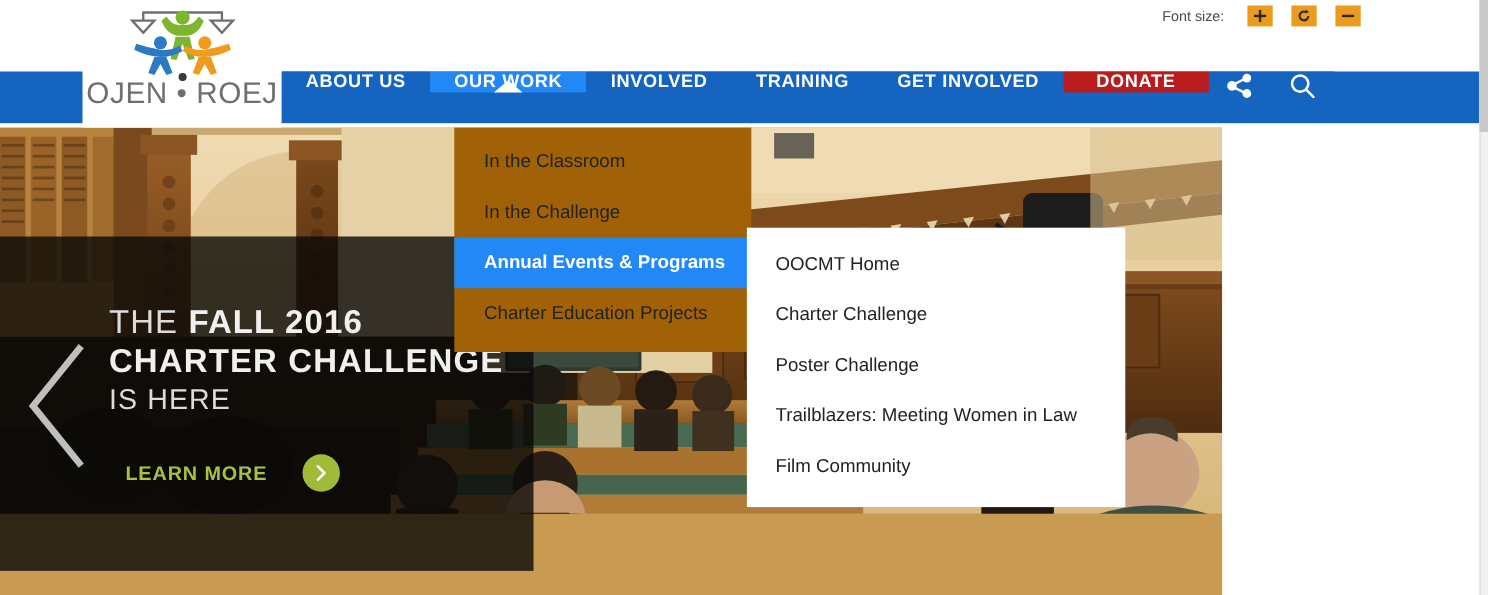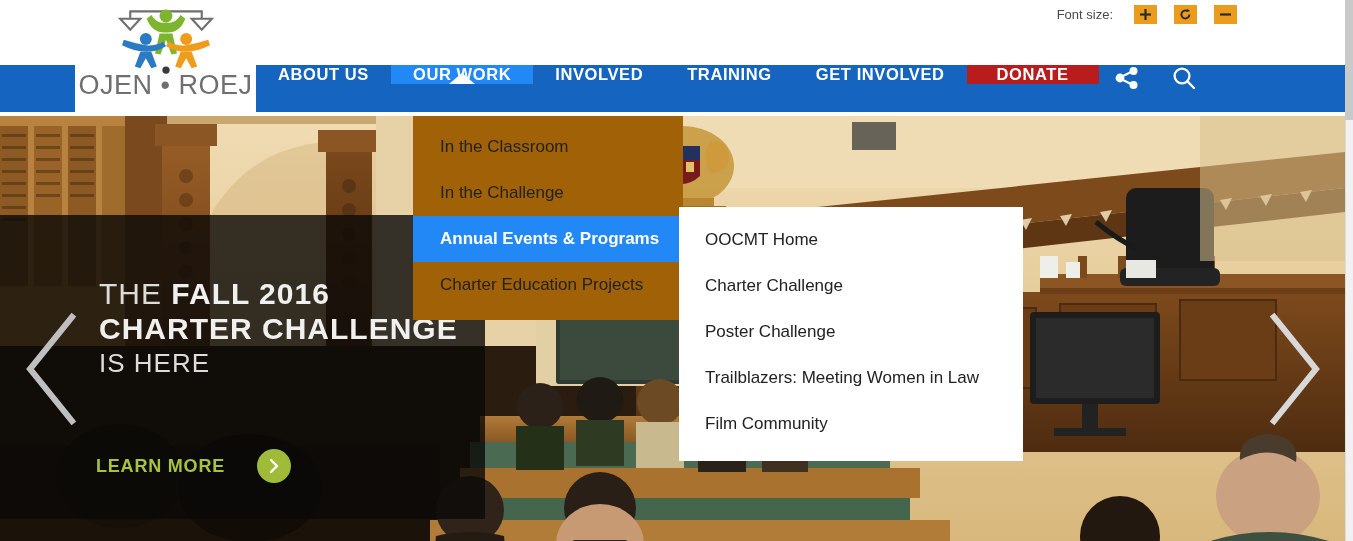--- a/index.html
+++ b/index.html
@@ -68,42 +68,42 @@
   }
   .nav-item.donate { background:#b91c1c; padding:0 30px; }
   .nav-icon {
     display:flex; align-items:center; justify-content:center;
     width:57px; cursor:pointer; background:#1565c0;
   }
   .nav-icon svg { display:block; }
 
   
   .hero {
-    position:absolute; left:0; top:116px; width:1345px; height:425px;
+    position:absolute; left:0; top:116px; width:1111px; height:425px;
     overflow:hidden; background:#c89a52; z-index:1;
   }
   .hero-photo { position:absolute; inset:0; }
 
   .dark-overlay {
     position:absolute; left:0; top:99px; width:485px; height:304px;
     background:rgba(10,9,7,0.80); z-index:12;
   }
   .hero-text {
     position:absolute; left:99px; top:160px; z-index:14;
     color:#e9e9e7;
   }
   .ht-line1 { font-size:30px; letter-spacing:1px; line-height:1.18; white-space:nowrap; }
   .ht-line1 .lt { font-weight:300; color:#dcdcda; }
   .ht-line1 .bd { font-weight:bold; color:#f0f0ee; }
   .ht-line2 { font-size:30px; font-weight:bold; letter-spacing:1px; line-height:1.2; color:#f0f0ee; white-space:nowrap; }
   .ht-line3 { font-size:26px; font-weight:300; letter-spacing:1px; line-height:1.25; color:#dcdcda; white-space:nowrap; }
 
   .learn-more {
-    position:absolute; left:96px; top:297px; z-index:14;
-    display:flex; align-items:center; gap:32px; cursor:pointer;margin-top:36px;
+    position:absolute; left:114px; top:297px; z-index:14;
+    display:flex; align-items:center; gap:32px; cursor:pointer;
   }
   .lm-text { color:#a8c23c; font-size:18px; font-weight:bold; letter-spacing:0.8px; }
   .lm-circle {
     width:34px; height:34px; border-radius:50%; background:#9fbb38;
     display:flex; align-items:center; justify-content:center;
   }
   .lm-circle svg { display:block; }
 
   .carousel-arrow { position:absolute; z-index:13; cursor:pointer; }
   .arrow-left  { left:22px;  top:195px; }

